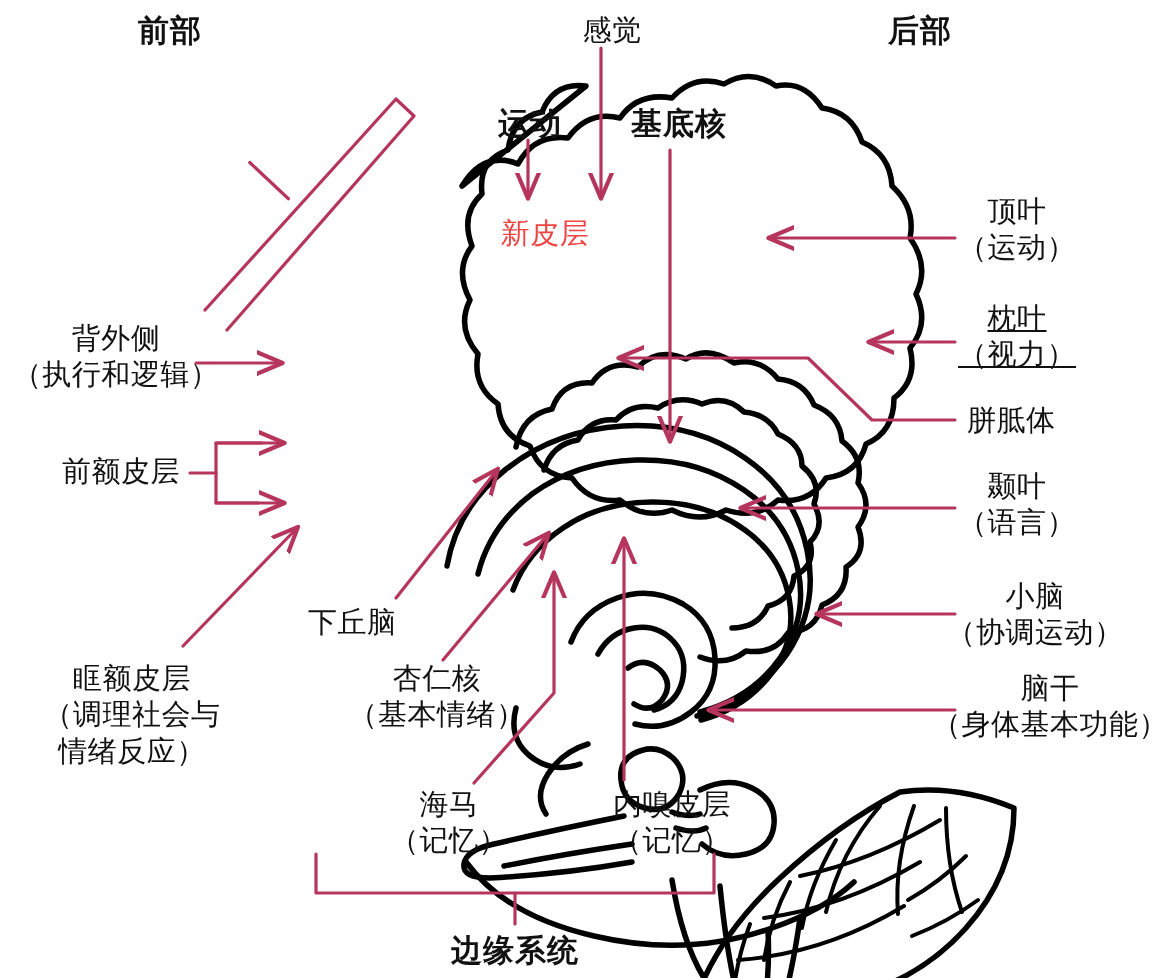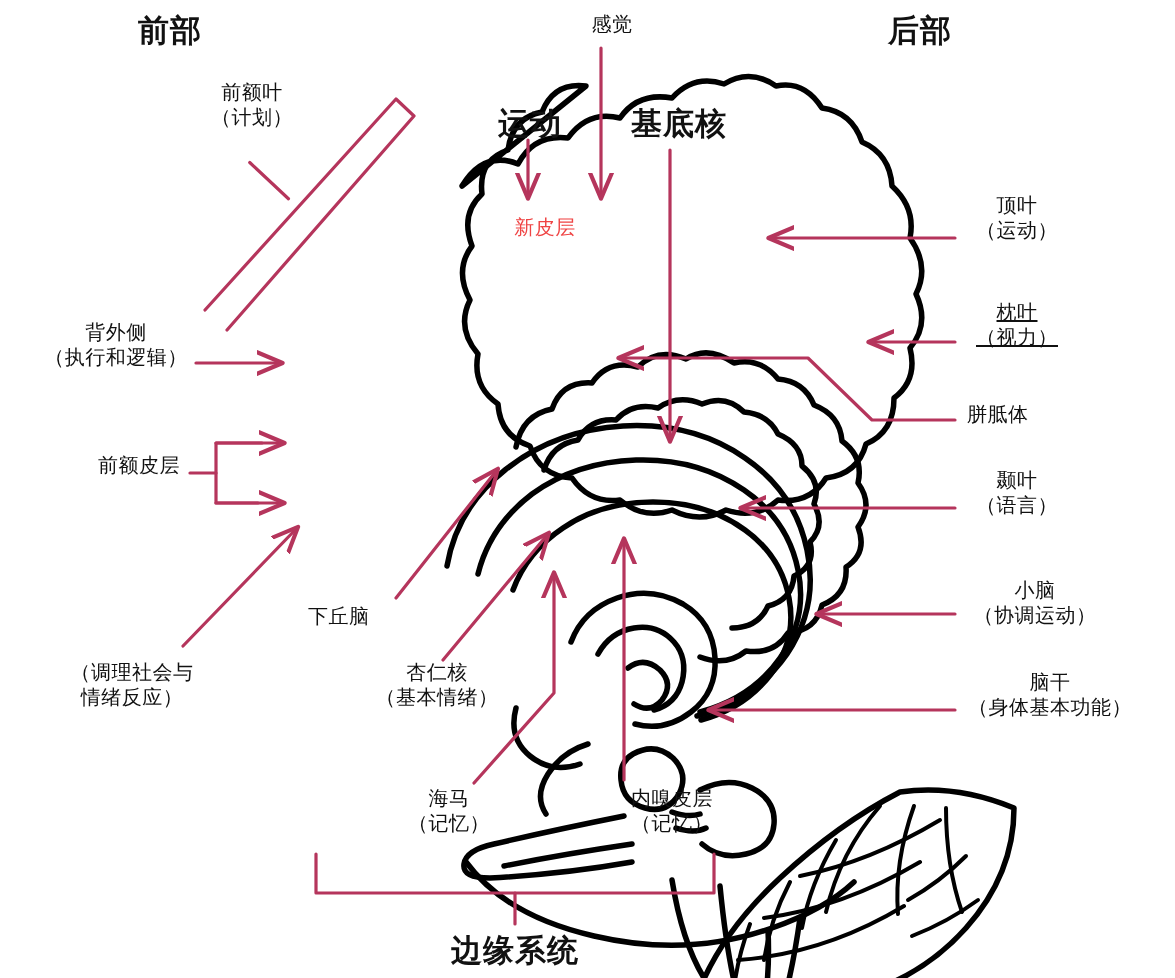--- a/index.html
+++ b/index.html
@@ -21,21 +21,21 @@
     position: absolute;
     left: 0;
     top: 0;
     width: 1175px;
     height: 978px;
   }
   .lbl {
     position: absolute;
     color: #111111;
     font-family: "Liberation Serif", "DejaVu Serif", serif;
-    font-size: 20px;
+    font-size: 29px;
     line-height: 1.25;
     white-space: nowrap;
     letter-spacing: 0.5px;
   }
   .lbl.bold {
     font-family: "Liberation Sans", "DejaVu Sans", sans-serif;
     font-weight: bold;
     font-size: 31px;
     letter-spacing: 1px;
   }
@@ -293,24 +293,20 @@
 
       <path d="M 316 854 L 316 893 L 714 893 L 714 854"></path>
       <path d="M 515 893 L 515 924"></path>
     </g>
   </svg>
 
   <div class="lbl bold ctr" style="left:170px; top:12px;">前部</div>
 
   <div class="lbl bold ctr" style="left:920px; top:12px;">后部</div>
 
-  <div class="lbl ctr" style="left:252px; top:80px;">
-    <span class="sub">前额叶</span>
-    <span class="sub">（计划）</span>
-  </div>
 
   <div class="lbl bold ctr" style="left:530px; top:105px;">运动</div>
 
   <div class="lbl ctr" style="left:612px; top:12px;">感觉</div>
 
   <div class="lbl bold ctr" style="left:679px; top:105px;">基底核</div>
 
   <div class="lbl neo ctr" style="left:545px; top:215px;">新皮层</div>
 
   <div class="lbl ctr" style="left:1017px; top:193px;">
@@ -341,20 +337,21 @@
   </div>
 
   <div class="lbl ctr" style="left:116px; top:320px;">
     <span class="sub">背外侧</span>
     <span class="sub">（执行和逻辑）</span>
   </div>
 
   <div class="lbl rgt" style="left:180px; top:453px;">前额皮层</div>
 
   <div class="lbl ctr" style="left:132px; top:660px;">
+    <span class="sub">眶额皮层</span>
     <span class="sub">（调理社会与</span>
     <span class="sub">情绪反应）</span>
   </div>
 
   <div class="lbl" style="left:308px; top:604px;">下丘脑</div>
 
   <div class="lbl ctr" style="left:437px; top:660px;">
     <span class="sub">杏仁核</span>
     <span class="sub">（基本情绪）</span>
   </div>

